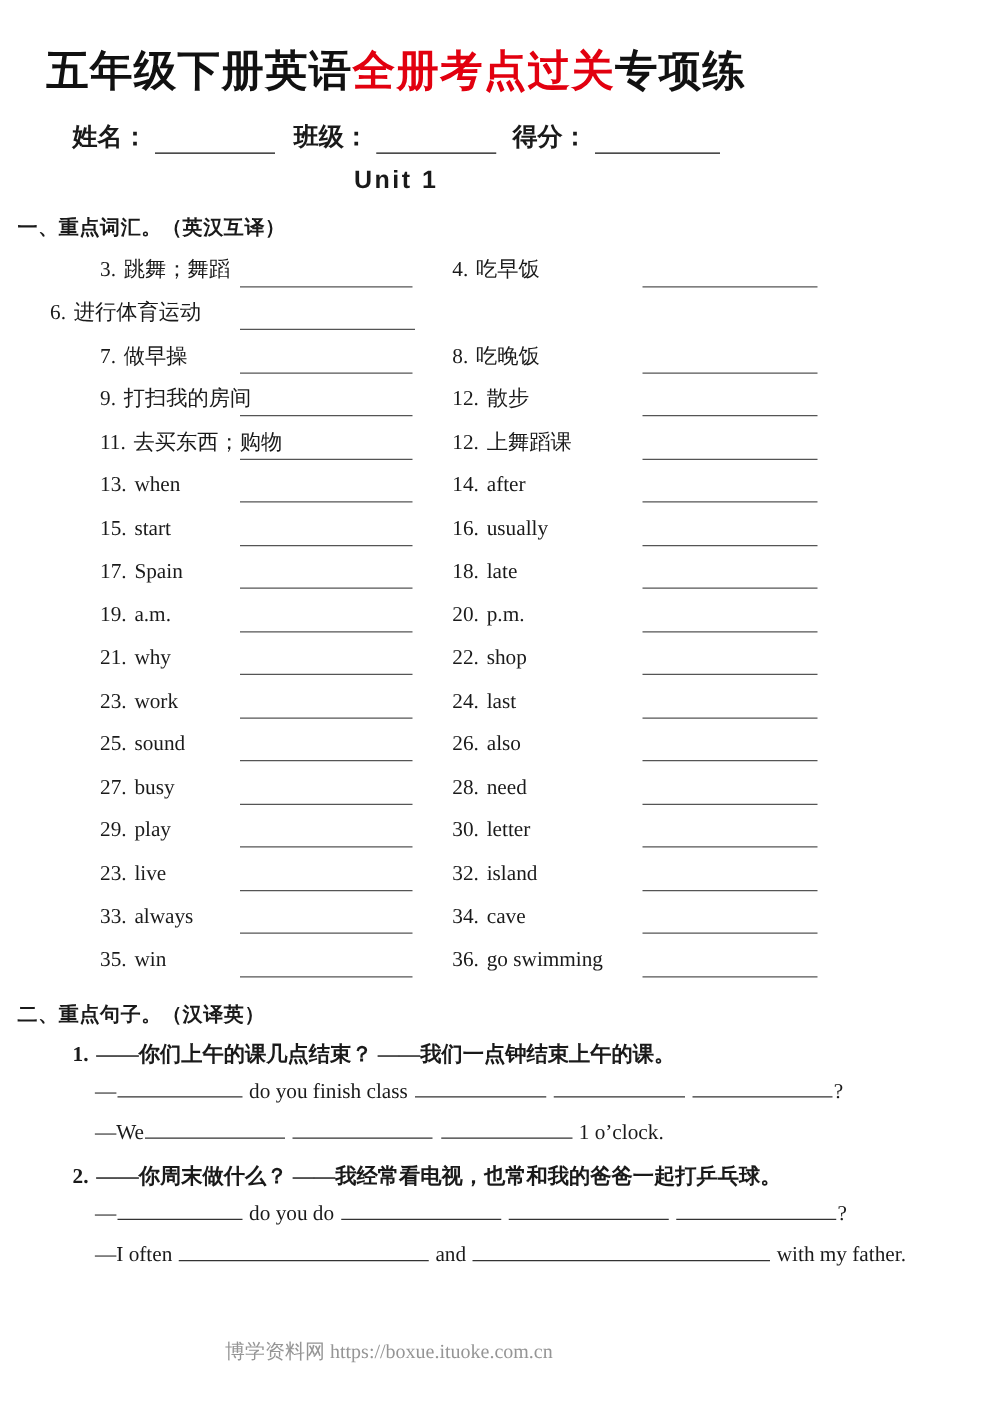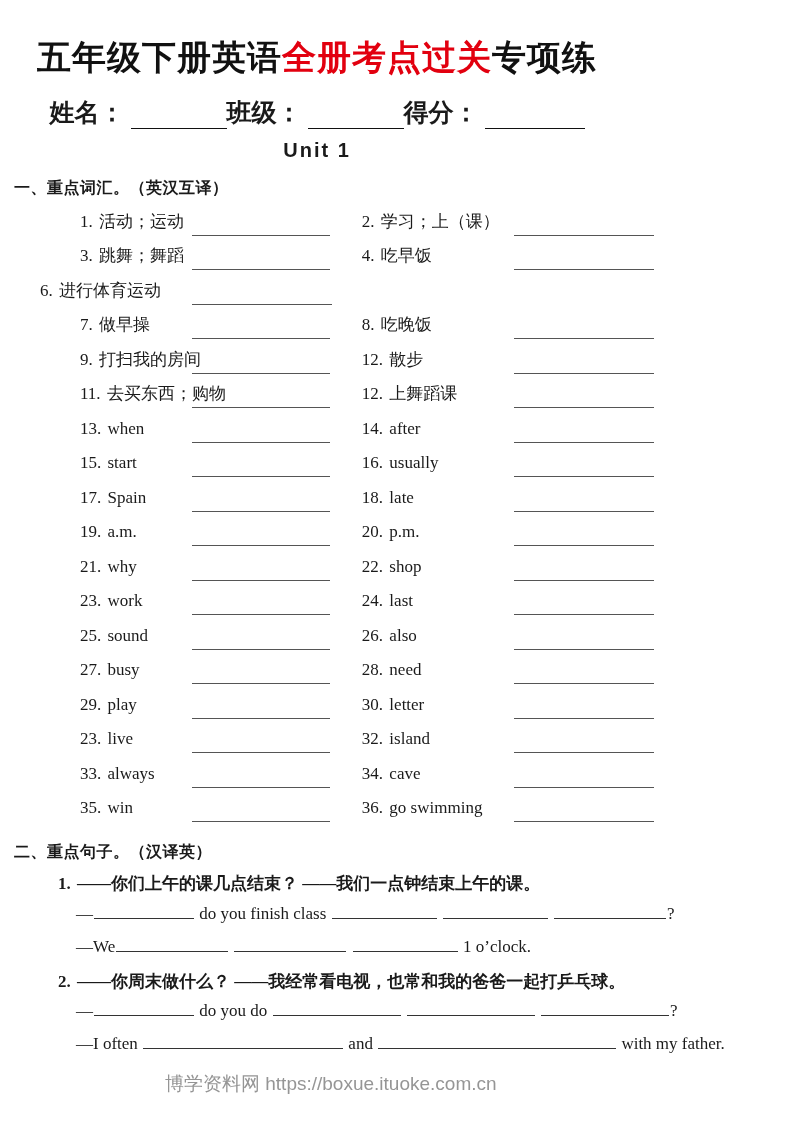--- a/index.html
+++ b/index.html
@@ -49,21 +49,21 @@
     padding: 0 58px;
     font-size: 19px;
     font-family: "Liberation Serif", "DejaVu Serif", serif;
     font-weight: bold;
   }
   .info-field {
     display: flex;
     align-items: flex-end;
     white-space: nowrap;
   }
-  .info-field .lbl { font-size: 25px; }
+  .info-field .lbl { font-size: 20px; }
   .info-rule {
     display: inline-block;
     border-bottom: 1.6px solid #111;
     height: 15px;
   }
   .f-name .info-rule { width: 96px; margin-left: 6px; }
   .f-class .info-rule { width: 96px; margin-left: 6px; }
   .f-score .info-rule { width: 100px; margin-left: 6px; }
   .gap-a { width: 56px; }
   .gap-b { width: 48px; }
@@ -154,24 +154,24 @@
   .w112 { width: 112px; }
   .w128 { width: 128px; }
   .w200 { width: 200px; }
   .w238 { width: 238px; }
 
   .dash { letter-spacing: 0; }
 
   
   .watermark {
     position: absolute;
-    left: 165px;
+    left: 180px;
     top: 1071px;
-    font-family: Liberation Sans, sans-serif;
-    font-size: 19px;
+    font-family: Liberation Serif, serif;
+    font-size: 16px;
     color: #8d8d8d;
     white-space: nowrap;
     opacity: 0.92;
     pointer-events: none;
   }
 </style>
 </head>
 <body>
 
 <div class="page">
@@ -196,30 +196,20 @@
         <span class="info-rule"></span>
     </span>
   </div>
 
   <div class="unit">Unit  1</div>
 
   <div class="section-head">一、重点词汇。（英汉互译）</div>
 
   <div class="vocab">
 
-    <div class="vrow">
-      <div class="vcell left">
-        <span class="vterm"><span class="num">1.</span> <span>活动；运动</span></span>
-        <span class="vblank"></span>
-      </div>
-      <div class="vcell right">
-        <span class="vterm"><span class="num">2.</span> <span>学习；上（课）</span></span>
-        <span class="vblank"></span>
-      </div>
-    </div>
 
     <div class="vrow">
       <div class="vcell left">
         <span class="vterm"><span class="num">3.</span> <span>跳舞；舞蹈</span></span>
         <span class="vblank"></span>
       </div>
       <div class="vcell right">
         <span class="vterm"><span class="num">4.</span> <span>吃早饭</span></span>
         <span class="vblank"></span>
       </div>

